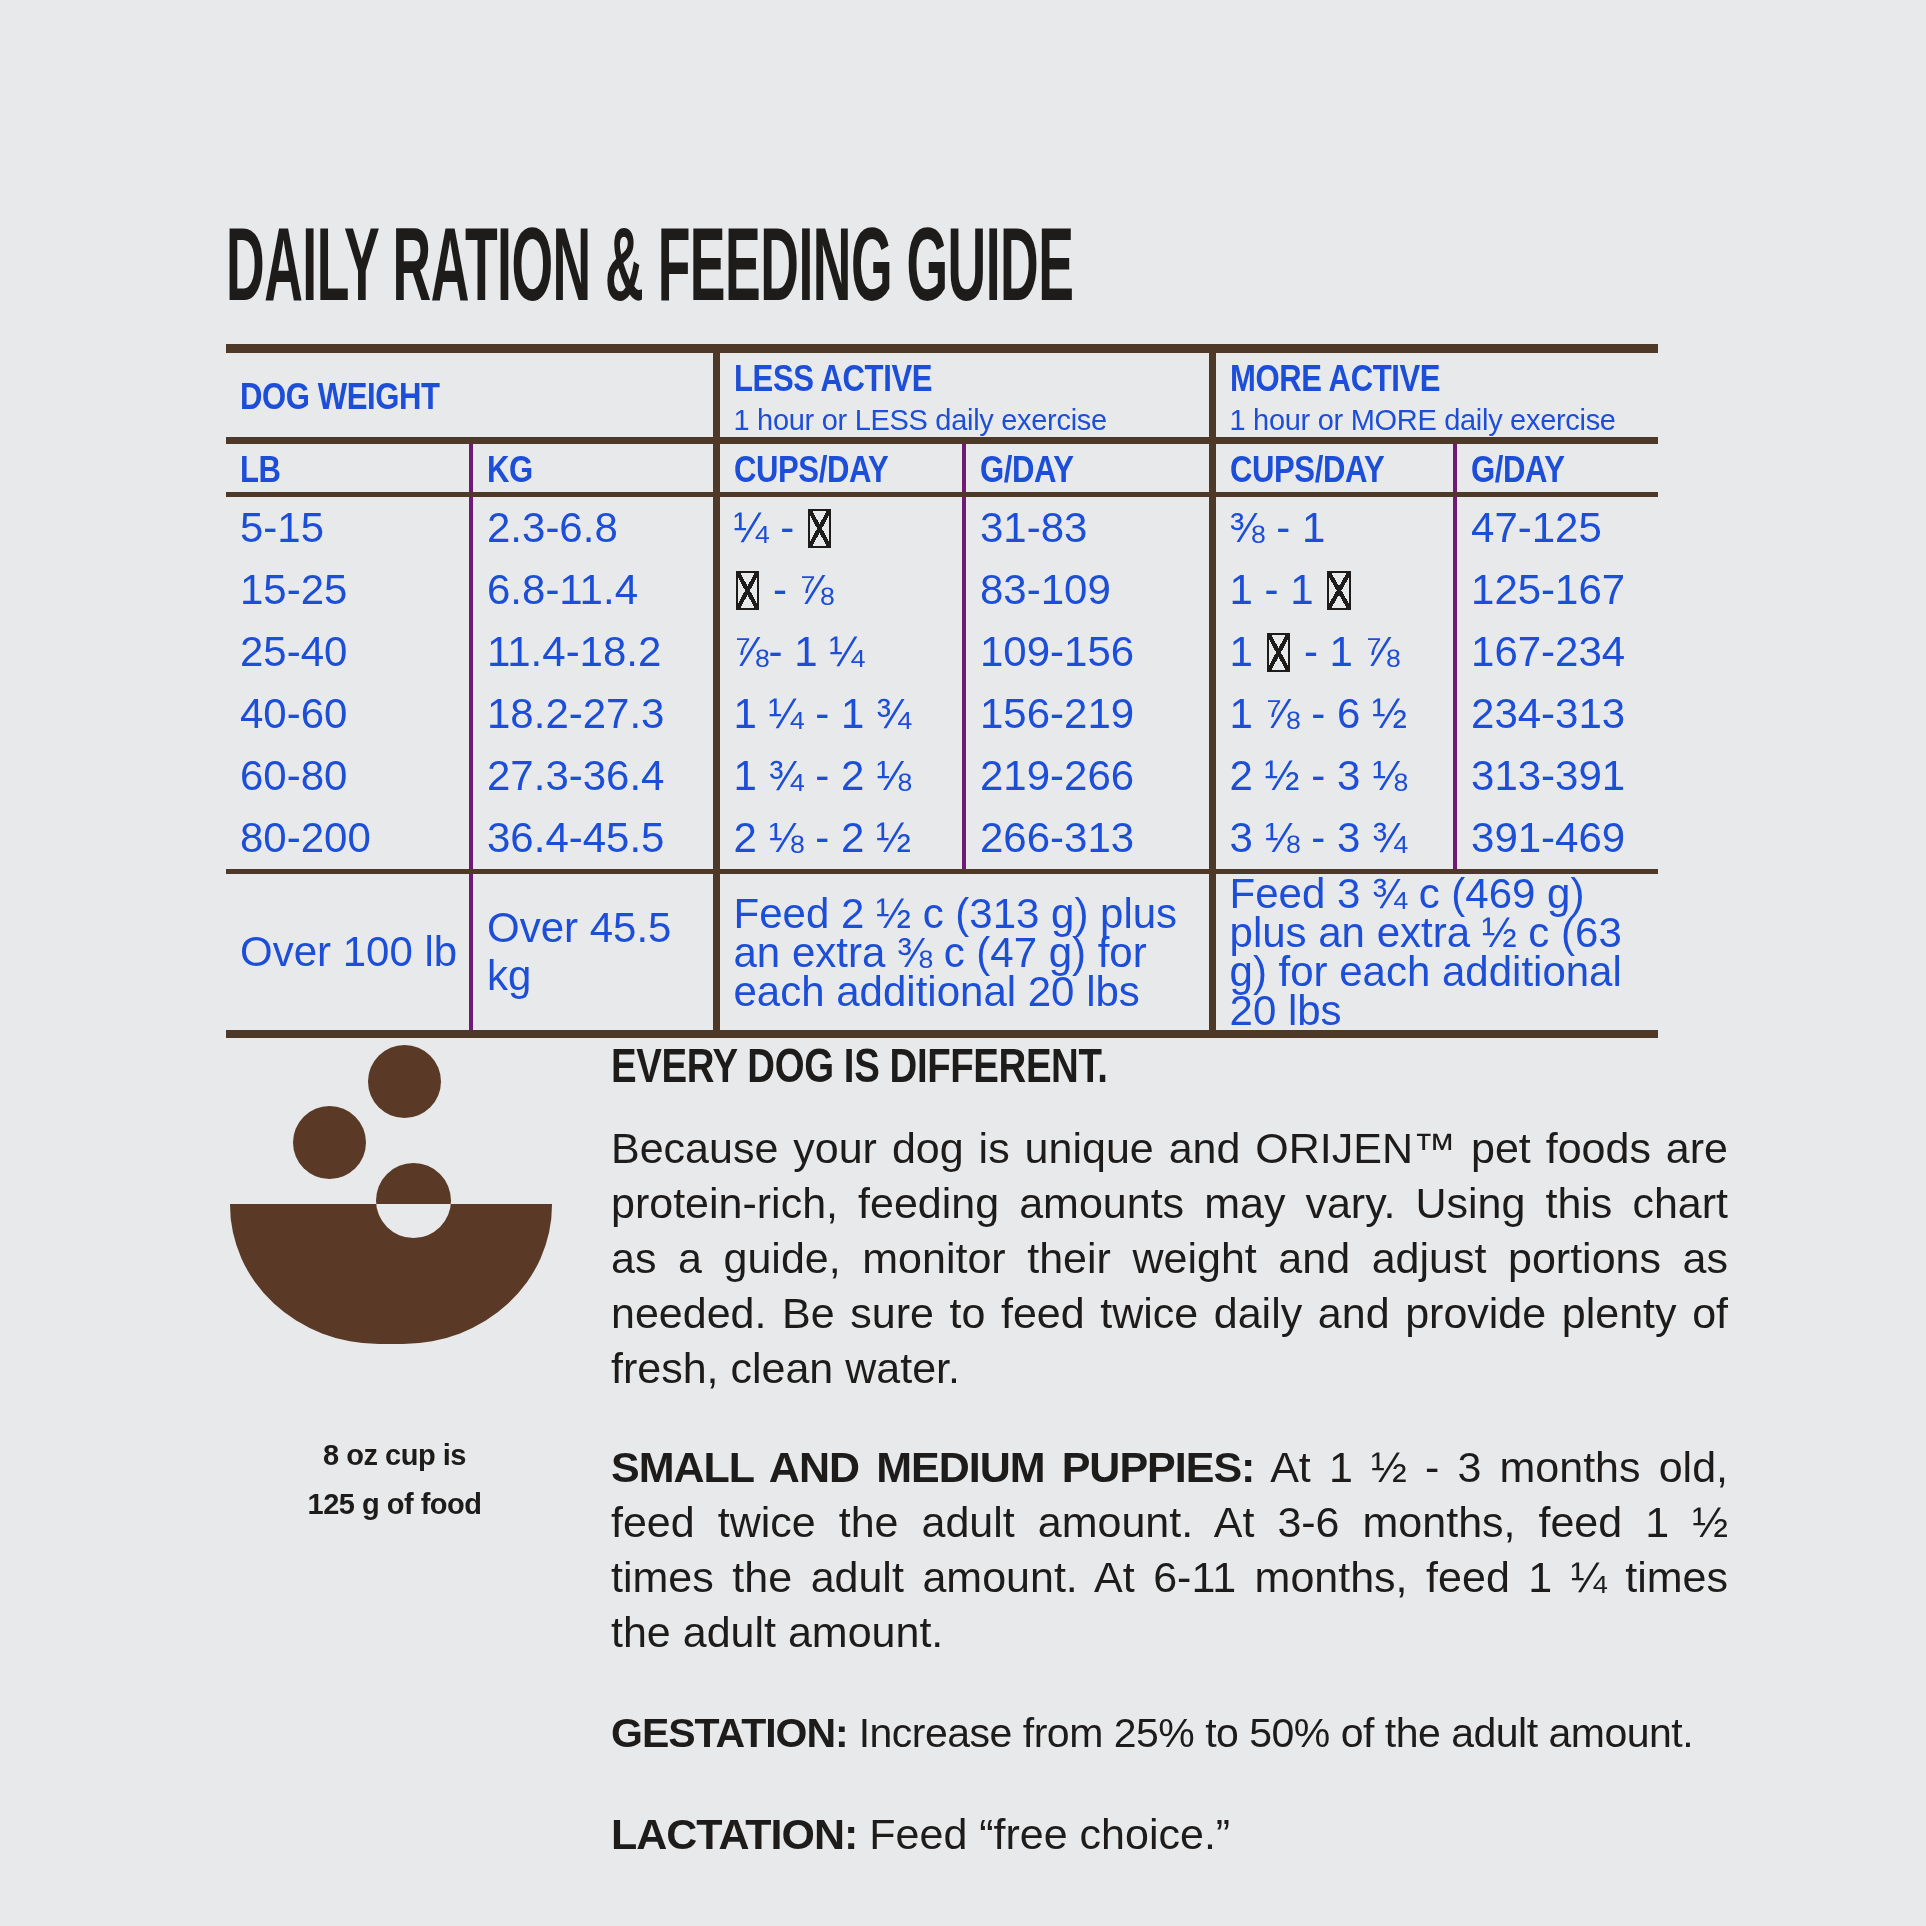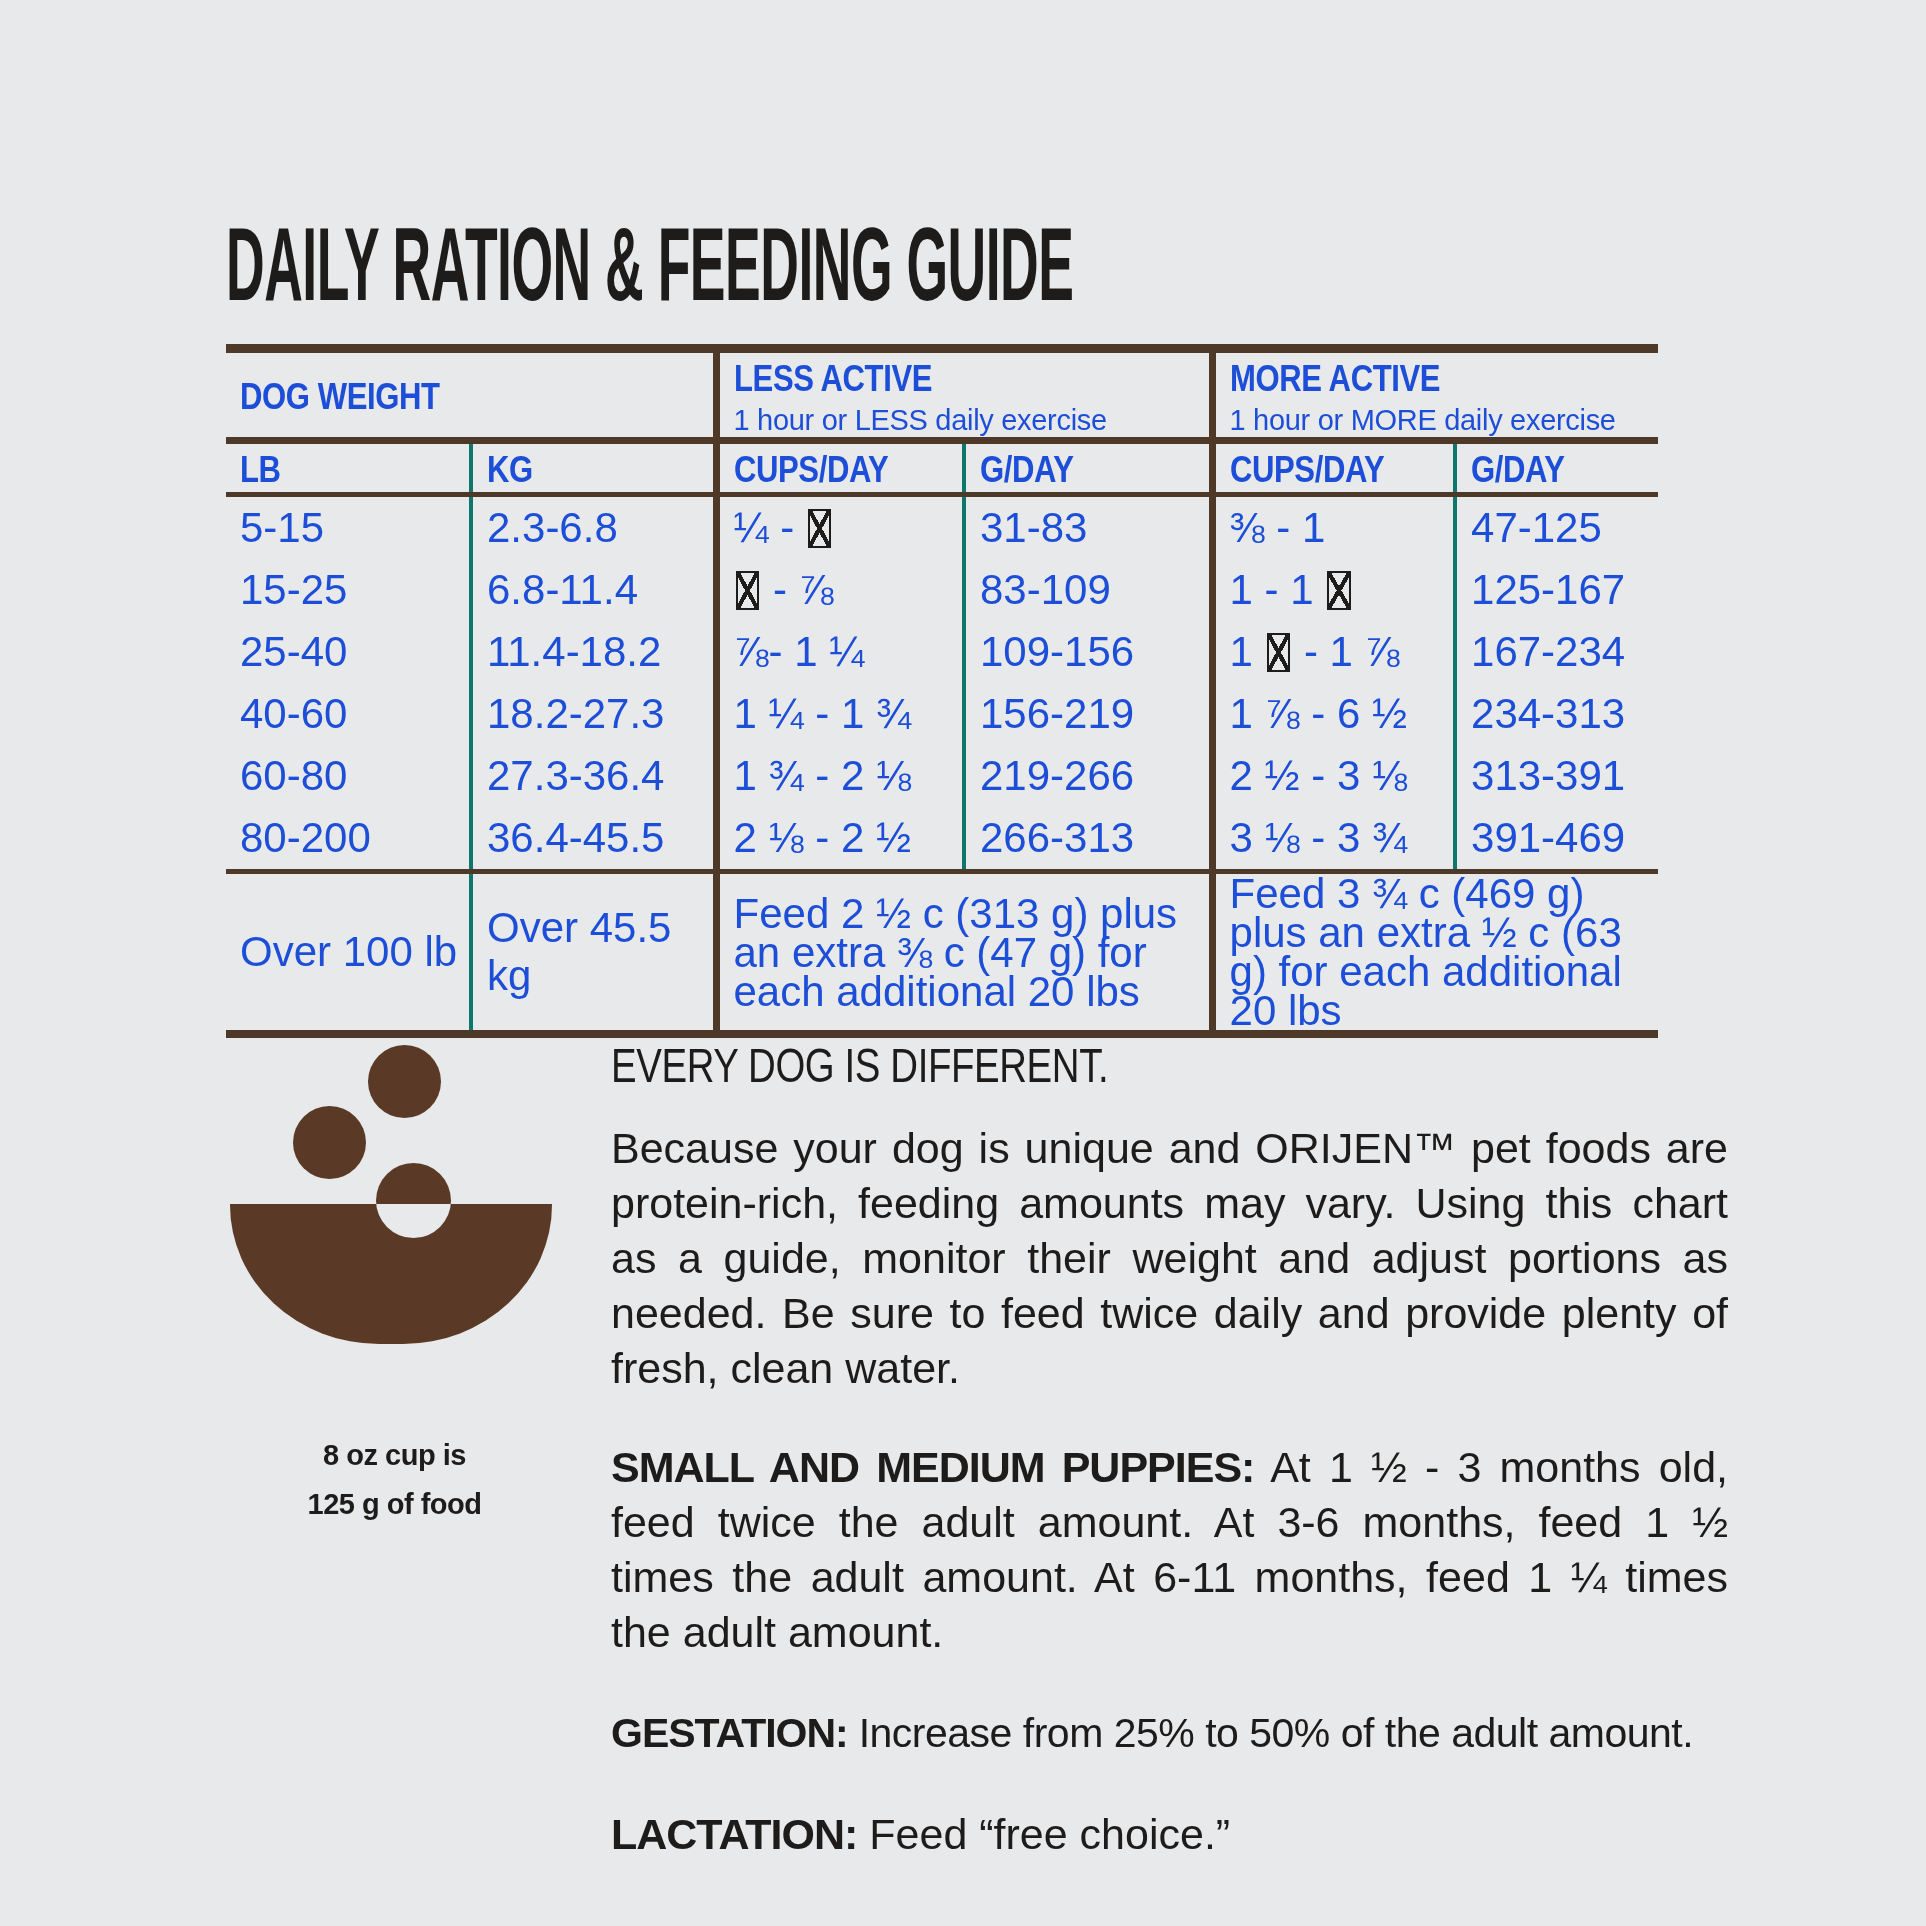--- a/index.html
+++ b/index.html
@@ -30,21 +30,21 @@
   }
   .ftable td{
     padding:0 10px 0 14px;vertical-align:middle;
     font-size:42px;color:#1d4ed8;
   }
   .ftable tr.grp td{height:83px;border-top:9px solid #4e3827;border-bottom:7px solid #4e3827;}
   .ftable tr.sub td{height:48px;border-bottom:5px solid #4e3827;}
   .ftable tr.body td{height:62px;}
   .ftable tr.body.last td{border-bottom:5px solid #4e3827;}
   .ftable tr.over td{height:63px;border-bottom:8px solid #4e3827;}
-  .b-r4{border-right:4px solid #0f766e;}
+  .b-r4{border-right:4px solid #701a75;}
   .b-r7{border-right:7px solid #4e3827;}
 
   .cond{
     display:inline-block;transform:scaleX(0.84);transform-origin:left center;
     font-weight:bold;letter-spacing:-0.5px;
   }
   .hdr{font-size:37px;line-height:42px;}
   .subhdr{font-size:29px;line-height:33px;margin-top:3px;letter-spacing:-0.3px;}
   .small{font-size:34px;}
   .note{font-size:31px;line-height:39px;padding-right:20px;}
@@ -78,21 +78,21 @@
   .bowl-caption{
     position:absolute;left:226px;top:1384px;width:337px;
     text-align:center;font-weight:bold;font-size:29px;line-height:49px;
     letter-spacing:-0.5px;
     margin-top:47px;
   }
 
   
   .info{position:absolute;left:611px;top:1038px;width:1117px;}
   .info-heading{
-    margin:0;font-size:48px;line-height:55px;font-weight:normal;white-space:nowrap;
+    margin:0;font-size:48px;line-height:55px;font-weight:bold;white-space:nowrap;
   }
   .cond2{display:inline-block;transform:scaleX(0.80);transform-origin:left center;letter-spacing:-0.5px;}
   .info p{
     margin:0;font-size:43px;line-height:55px;text-align:justify;
   }
   .p1{margin-top:28px !important;}
   .p2{margin-top:44px !important;}
   .p3{margin-top:46px !important;text-align:left !important;white-space:nowrap;letter-spacing:-0.5px;font-size:41px !important;}
   .p4{margin-top:46px !important;text-align:left;}
   .lead{font-weight:bold;letter-spacing:-1px;}

